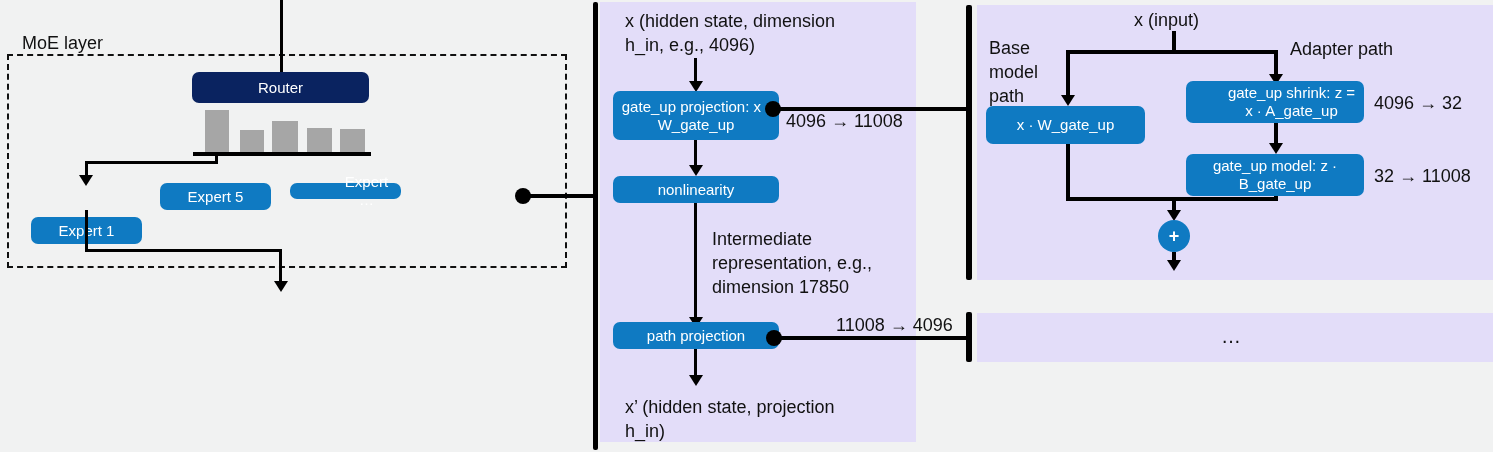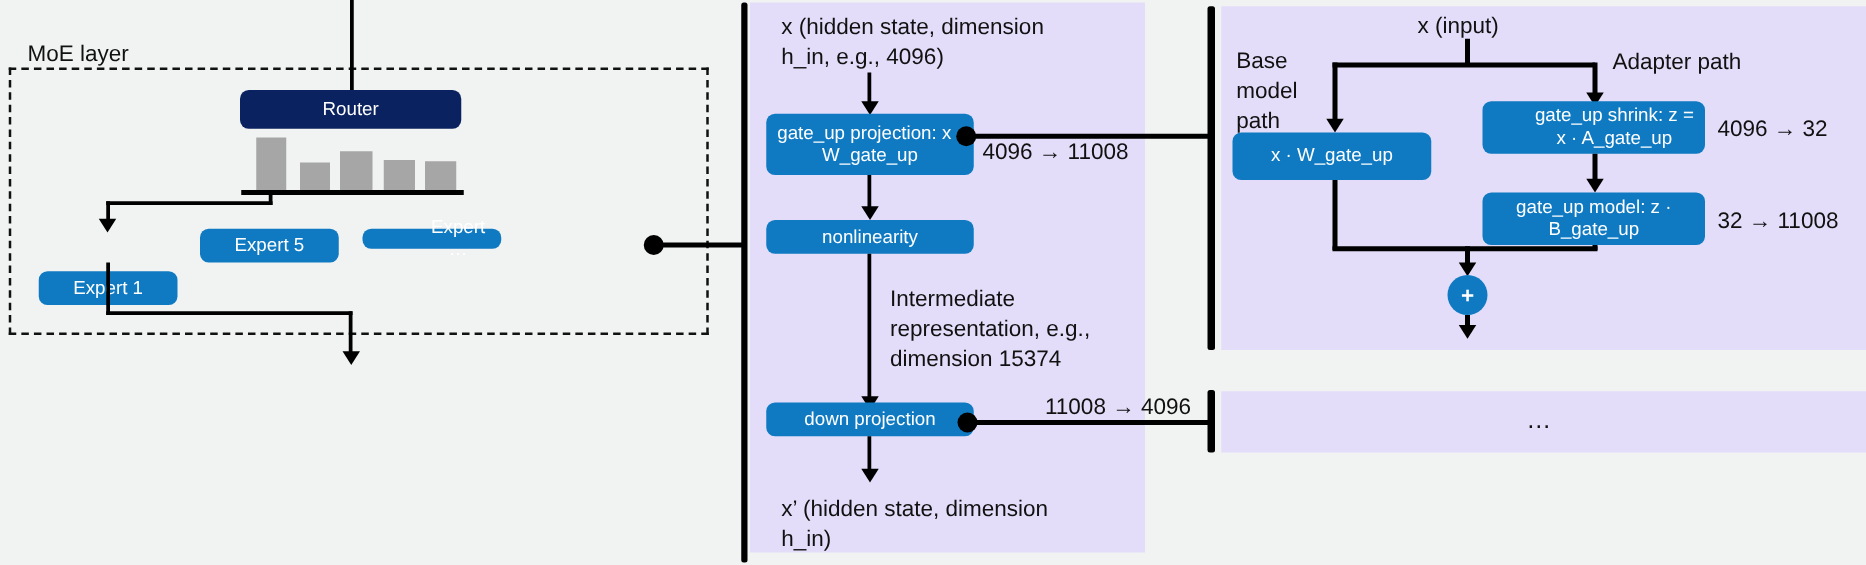--- a/index.html
+++ b/index.html
@@ -142,32 +142,32 @@
   <div class="abs line-v" style="left:694px; top:140px; height:28px;"></div>
   <div class="abs arrow-down" style="left:689px; top:165px;"></div>
 
   <div class="abs rbox" style="left:613px; top:176px; width:166px; height:27px;">nonlinearity</div>
 
   <div class="abs line-v" style="left:694px; top:203px; height:120px;"></div>
   <div class="abs arrow-down" style="left:689px; top:317px;"></div>
 
   <div class="abs lbl" style="left:712px; top:228px; width:180px;">Intermediate
 representation, e.g.,
-dimension 15374</div>
-
-  <div class="abs rbox" style="left:613px; top:322px; width:166px; height:27px;">down projection</div>
+dimension 17850</div>
+
+  <div class="abs rbox" style="left:613px; top:322px; width:166px; height:27px;">path projection</div>
 
   <div class="abs dot" style="left:766px; top:330px;"></div>
   <div class="abs line-h thick" style="left:773px; top:336px; width:197px;"></div>
   <div class="abs lbl" style="left:788px; top:314px;margin-left:48px;">11008 → 4096</div>
 
   <div class="abs line-v" style="left:694px; top:349px; height:32px;"></div>
   <div class="abs arrow-down" style="left:689px; top:375px;"></div>
 
-  <div class="abs lbl" style="left:625px; top:396px; width:260px;">x’  (hidden state, dimension
+  <div class="abs lbl" style="left:625px; top:396px; width:260px;">x’  (hidden state, projection
 h_in)</div>
 
   <div class="abs bracket" style="left:966px; top:5px; width:6px; height:275px;"></div>
 
   <div class="abs panel-lav" style="left:977px; top:5px; width:516px; height:275px;"></div>
 
   <div class="abs lbl" style="left:1134px; top:9px;">x  (input)</div>
 
   <div class="abs line-v thick" style="left:1172px; top:31px; height:22px;"></div>
 

